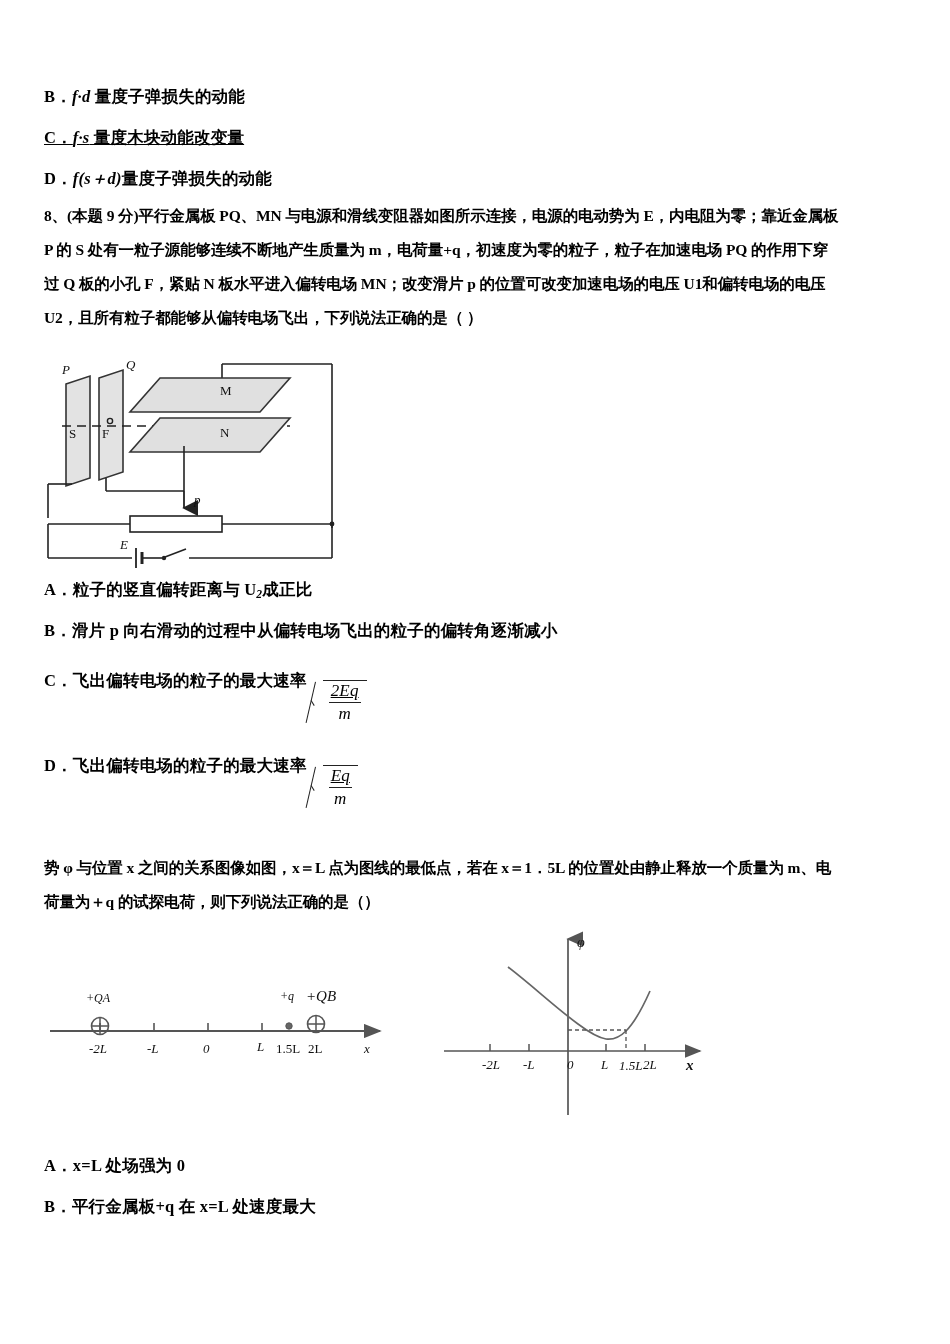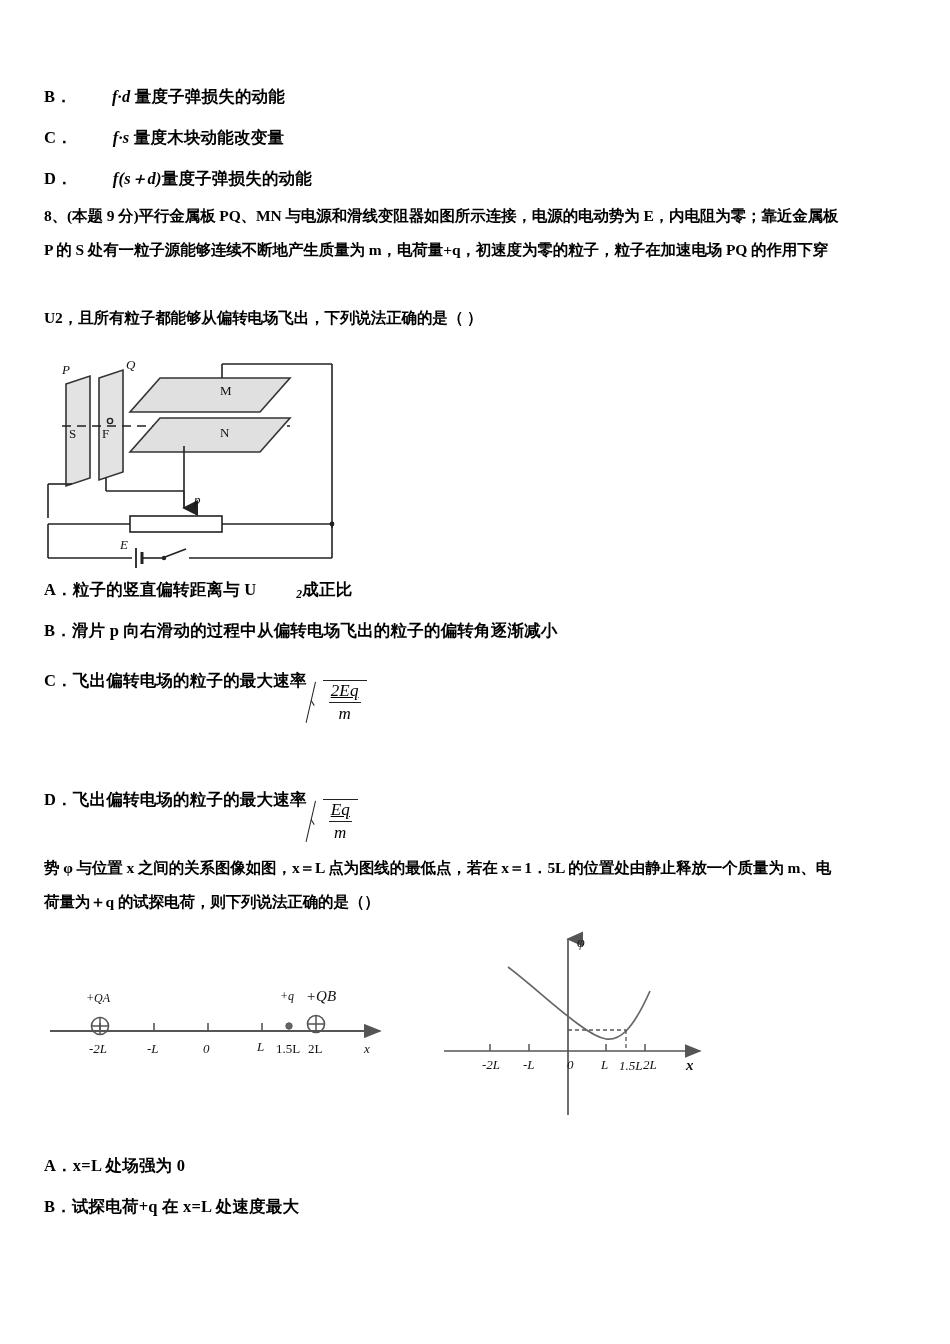--- a/index.html
+++ b/index.html
@@ -29,21 +29,20 @@
     font-weight: bold;
     white-space: nowrap;
     letter-spacing: 0.2px;
   }
   .opt .lbl {
     font-family: "Liberation Serif", serif;
     font-weight: bold;
   }
   .ital {
     font-style: italic;
-    margin-left: 40px;
   }
   .qline {
     position: absolute;
     font-size: 15.5px;
     font-weight: bold;
     white-space: nowrap;
     letter-spacing: -0.1px;
   }
   .qline .ital, .opt .ital { font-style: italic; }
 
@@ -115,30 +114,31 @@
 </style>
 </head>
 <body>
 
 <div class="page">
 
   <div class="opt" style="left:44px; top:86px;">
     <span class="lbl">B．</span><span class="ital">f·d</span><span> 量度子弹损失的动能</span>
   </div>
 
-  <div class="opt" style="left:44px; top:127px;">
+  <div class="opt" style="left:44px; top:127px;text-decoration:underline;">
     <span class="lbl">C．</span><span class="ital">f·s</span><span> 量度木块动能改变量</span>
   </div>
 
   <div class="opt" style="left:44px; top:168px;">
     <span class="lbl">D．</span><span class="ital">f(s＋d)</span><span>量度子弹损失的动能</span>
   </div>
 
   <div class="qline" style="left:44px; top:206px;">8、(本题 9 分)平行金属板 PQ、MN 与电源和滑线变阻器如图所示连接，电源的电动势为 E，内电阻为零；靠近金属板</div>
   <div class="qline" style="left:44px; top:240px;">P 的 S 处有一粒子源能够连续不断地产生质量为 m，电荷量+q，初速度为零的粒子，粒子在加速电场 PQ 的作用下穿</div>
+  <div class="qline" style="left:44px; top:274px;">过 Q 板的小孔 F，紧贴 N 板水平进入偏转电场 MN；改变滑片 p 的位置可改变加速电场的电压 U1和偏转电场的电压</div>
   <div class="qline" style="left:44px; top:308px;">U2，且所有粒子都能够从偏转电场飞出，下列说法正确的是（ ）</div>
 
   <div id="fig8">
     <svg width="340" height="215" viewBox="0 0 340 215" xmlns="http://www.w3.org/2000/svg">
       <defs>
         <marker id="arrDown" markerWidth="9" markerHeight="9" refX="4.5" refY="8" orient="auto">
           <path d="M0,0 L9,0 L4.5,9 z" fill="#222"></path>
         </marker>
       </defs>
 
@@ -202,21 +202,21 @@
   </div>
 
   <div class="opt" style="left:44px; top:620px;text-align:right;">
     <span class="lbl">B．</span><span>滑片 p 向右滑动的过程中从偏转电场飞出的粒子的偏转角逐渐减小</span>
   </div>
 
   <div class="opt" style="left:44px; top:670px;">
     <span class="lbl">C．</span><span>飞出偏转电场的粒子的最大速率</span><span class="radical"><span class="sqrtsign"></span><span class="frac"><span class="num">2Eq</span><span class="den">m</span></span></span>
   </div>
 
-  <div class="opt" style="left:44px; top:755px;margin-top:34px;">
+  <div class="opt" style="left:44px; top:755px;">
     <span class="lbl">D．</span><span>飞出偏转电场的粒子的最大速率</span><span class="radical"><span class="sqrtsign"></span><span class="frac"><span class="num">Eq</span><span class="den">m</span></span></span>
   </div>
 
   <div class="qline" style="left:44px; top:858px;">势 φ 与位置 x 之间的关系图像如图，x＝L 点为图线的最低点，若在 x＝1．5L 的位置处由静止释放一个质量为 m、电</div>
   <div class="qline" style="left:44px; top:892px;">荷量为＋q 的试探电荷，则下列说法正确的是（）</div>
 
   <div id="fig9a">
     <svg width="370" height="95" viewBox="0 0 370 95" xmlns="http://www.w3.org/2000/svg">
       <defs>
         <marker id="arrRight9a" markerWidth="10" markerHeight="8" refX="9" refY="4" orient="auto">
@@ -288,16 +288,16 @@
     <span class="figlabel" style="left:181px; top:133px;">1.5L</span>
     <span class="figlabel" style="left:205px; top:132px;">2L</span>
     <span class="figlabel" style="left:248px; top:132px; font-size:15px; font-weight:bold;">x</span>
   </div>
 
   <div class="opt" style="left:44px; top:1155px;">
     <span class="lbl">A．</span><span>x=L 处场强为 0</span>
   </div>
 
   <div class="opt" style="left:44px; top:1196px;">
-    <span class="lbl">B．</span><span>试探电荷+q 在 x=L 处速度最大</span>
+    <span class="lbl">B．</span><span>平行金属板+q 在 x=L 处速度最大</span>
   </div>
 
 </div>
 
 </body></html>

